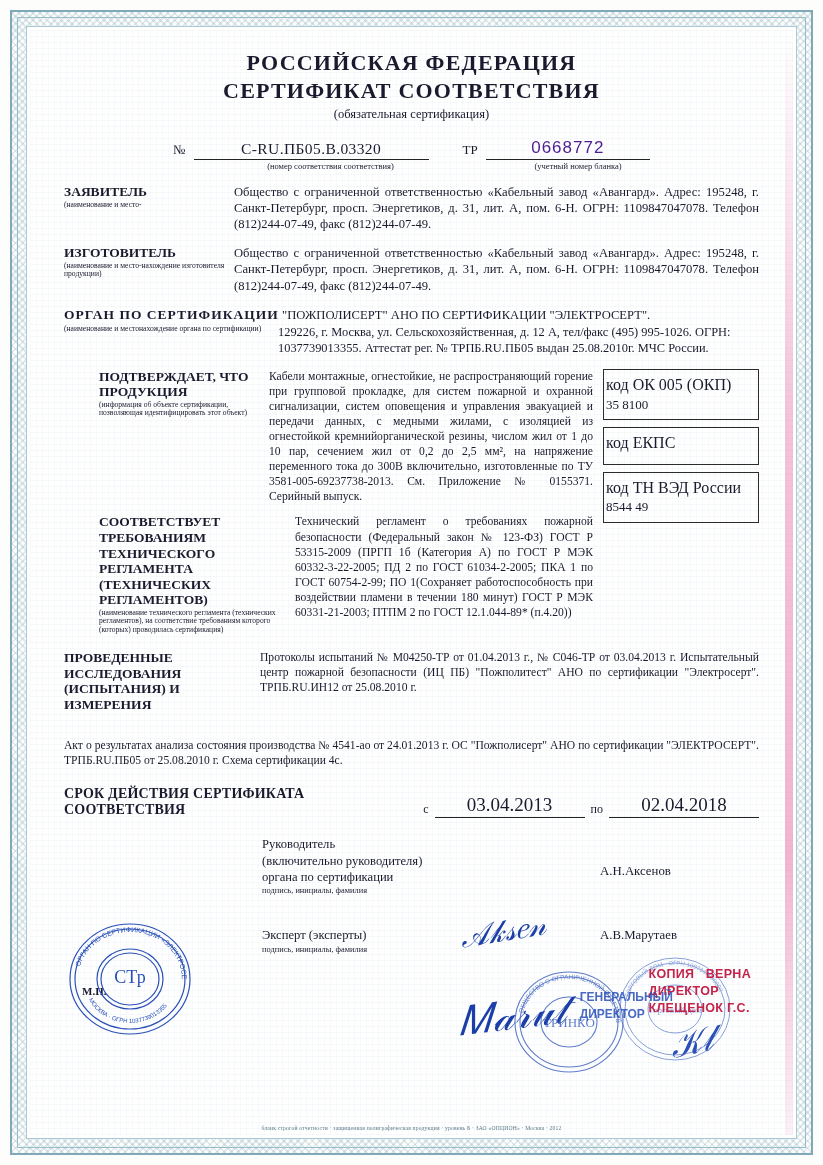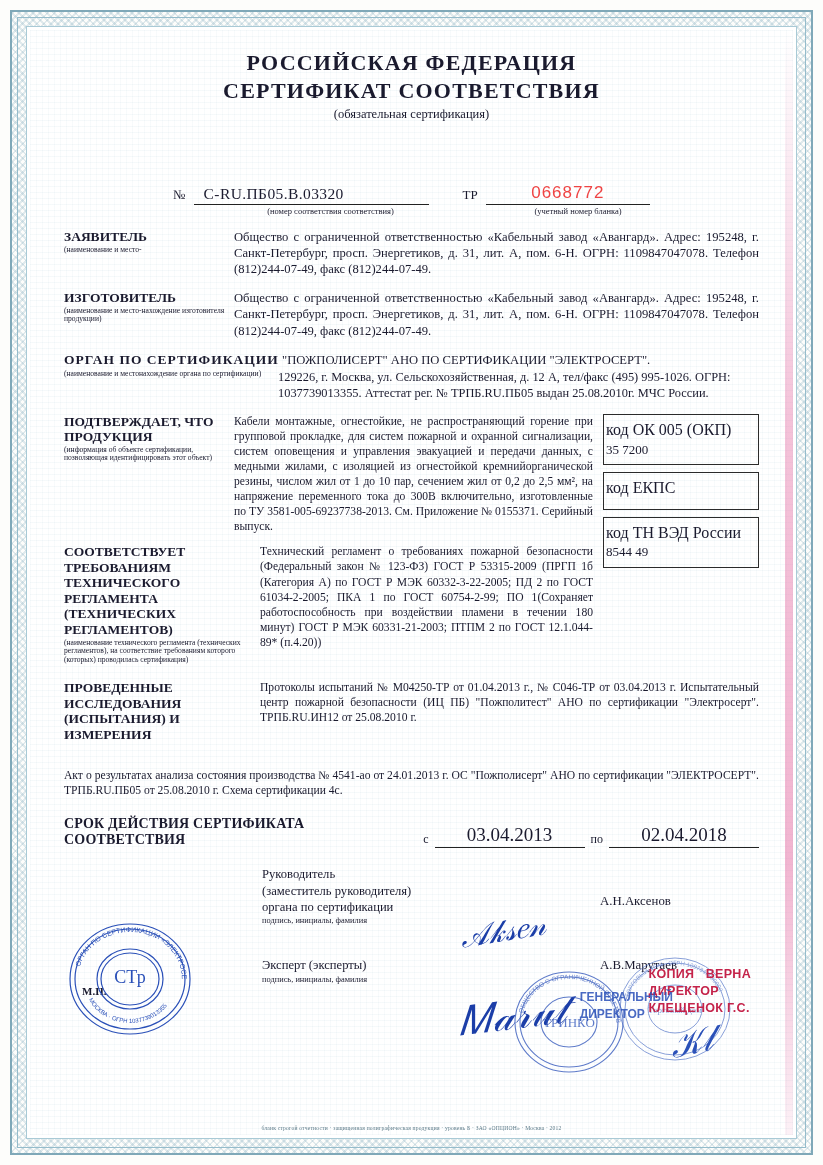--- a/index.html
+++ b/index.html
@@ -93,33 +93,32 @@
     gap: 8px;
     margin-top: 10px;
   }
   .numrow .lbl { font-size: 13px; padding-bottom: 2px; }
   .cert-no {
     font-size: 15.5px;
     letter-spacing: 0.4px;
     border-bottom: 1px solid #222;
     padding: 0 10px 1px 10px;
     min-width: 215px;
-    text-align: left;
+    text-align: center;
   }
   .tr-lbl { font-size: 13px; padding-bottom: 2px; margin-left: 26px; }
   .blank-no {
-    color: #ef4444;
+    color: #4c1d95;
     font-size: 17px;
     letter-spacing: 1px;
     border-bottom: 1px solid #222;
     padding: 0 12px 1px 12px;
     min-width: 140px;
     text-align: center;
     font-family: "Liberation Sans", sans-serif;
-    margin-top: 45px;
   }
   .caption-row {
     display: flex;
     justify-content: center;
     gap: 8px;
     font-size: 8.5px;
     margin-top: 1px;
   }
   .caption-row .c1 { min-width: 215px; text-align: center; padding-left: 48px;}
   .caption-row .c2 { min-width: 140px; text-align: center; margin-left: 62px;}
@@ -149,21 +148,21 @@
   }
   .val-col.small-txt { font-size: 11.6px; line-height: 1.3; }
   .code-box {
     border: 1px solid #2b2b2b;
     padding: 4px 2px 6px 2px;
     margin-bottom: 7px;
     line-height: 1.35;
   }
   .code-box .v { font-size: 13px; }
 
-  .two-col { display: flex; gap: 10px; }
+  .two-col { display: flex; gap: 10px; margin-left: 35px; }
   .left-flow { flex: 1; }
   .right-codes { width: 156px; flex: 0 0 156px; }
 
   .validity {
     margin-top: 18px;
     display: flex;
     align-items: flex-end;
     font-size: 14px;
     font-weight: bold;
   }
@@ -343,21 +342,21 @@
               <div>(ТЕХНИЧЕСКИХ  РЕГЛАМЕНТОВ)</div>
               <span class="small">(наименование технического регламента (технических регламентов), на соответствие требованиям которого (которых) проводилась сертификация)</span>
             </div>
             <div class="val-col small-txt">Технический регламент о требованиях пожарной безопасности (Федеральный закон № 123-ФЗ) ГОСТ Р 53315-2009 (ПРГП 1б (Категория А) по ГОСТ Р МЭК 60332-3-22-2005; ПД 2 по ГОСТ 61034-2-2005; ПКА 1 по ГОСТ 60754-2-99; ПО 1(Сохраняет работоспособность при воздействии пламени в течении 180 минут) ГОСТ Р МЭК 60331-21-2003; ПТПМ 2 по ГОСТ 12.1.044-89* (п.4.20))</div>
           </div>
         </div>
 
         <div class="right-codes">
           <div class="code-box">
             <div>код ОК 005 (ОКП)</div>
-            <div class="v">35 7200</div>
+            <div class="v">35 8100</div>
           </div>
           <div class="code-box" style="padding-bottom:10px;">
             <div>код ЕКПС</div>
             <div class="v"></div>
           </div>
           <div class="code-box">
             <div>код ТН ВЭД России</div>
             <div class="v">8544 49</div>
           </div>
         </div>
@@ -382,21 +381,21 @@
       <div class="validity">
         <span class="t">СРОК ДЕЙСТВИЯ СЕРТИФИКАТА СООТВЕТСТВИЯ</span>
         <span class="sm">с</span>
         <span class="dateline">03.04.2013</span>
         <span class="sm">по</span>
         <span class="dateline">02.04.2018</span>
       </div>
 
       <div class="signatures">
         <div class="sig-line">Руководитель</div>
-        <div class="sig-line">(заместитель руководителя)</div>
+        <div class="sig-line">(включительно руководителя)</div>
         <div class="sig-line">органа  по  сертификации</div>
         <div class="sig-caption">подпись, инициалы, фамилия</div>
 
         <div class="expert-row">
           <div class="sig-line">Эксперт (эксперты)</div>
           <div class="sig-caption">подпись, инициалы, фамилия</div>
         </div>
 
         <div class="sig-name name-1">А.Н.Аксенов</div>
         <div class="sig-name name-2">А.В.Марутаев</div>

